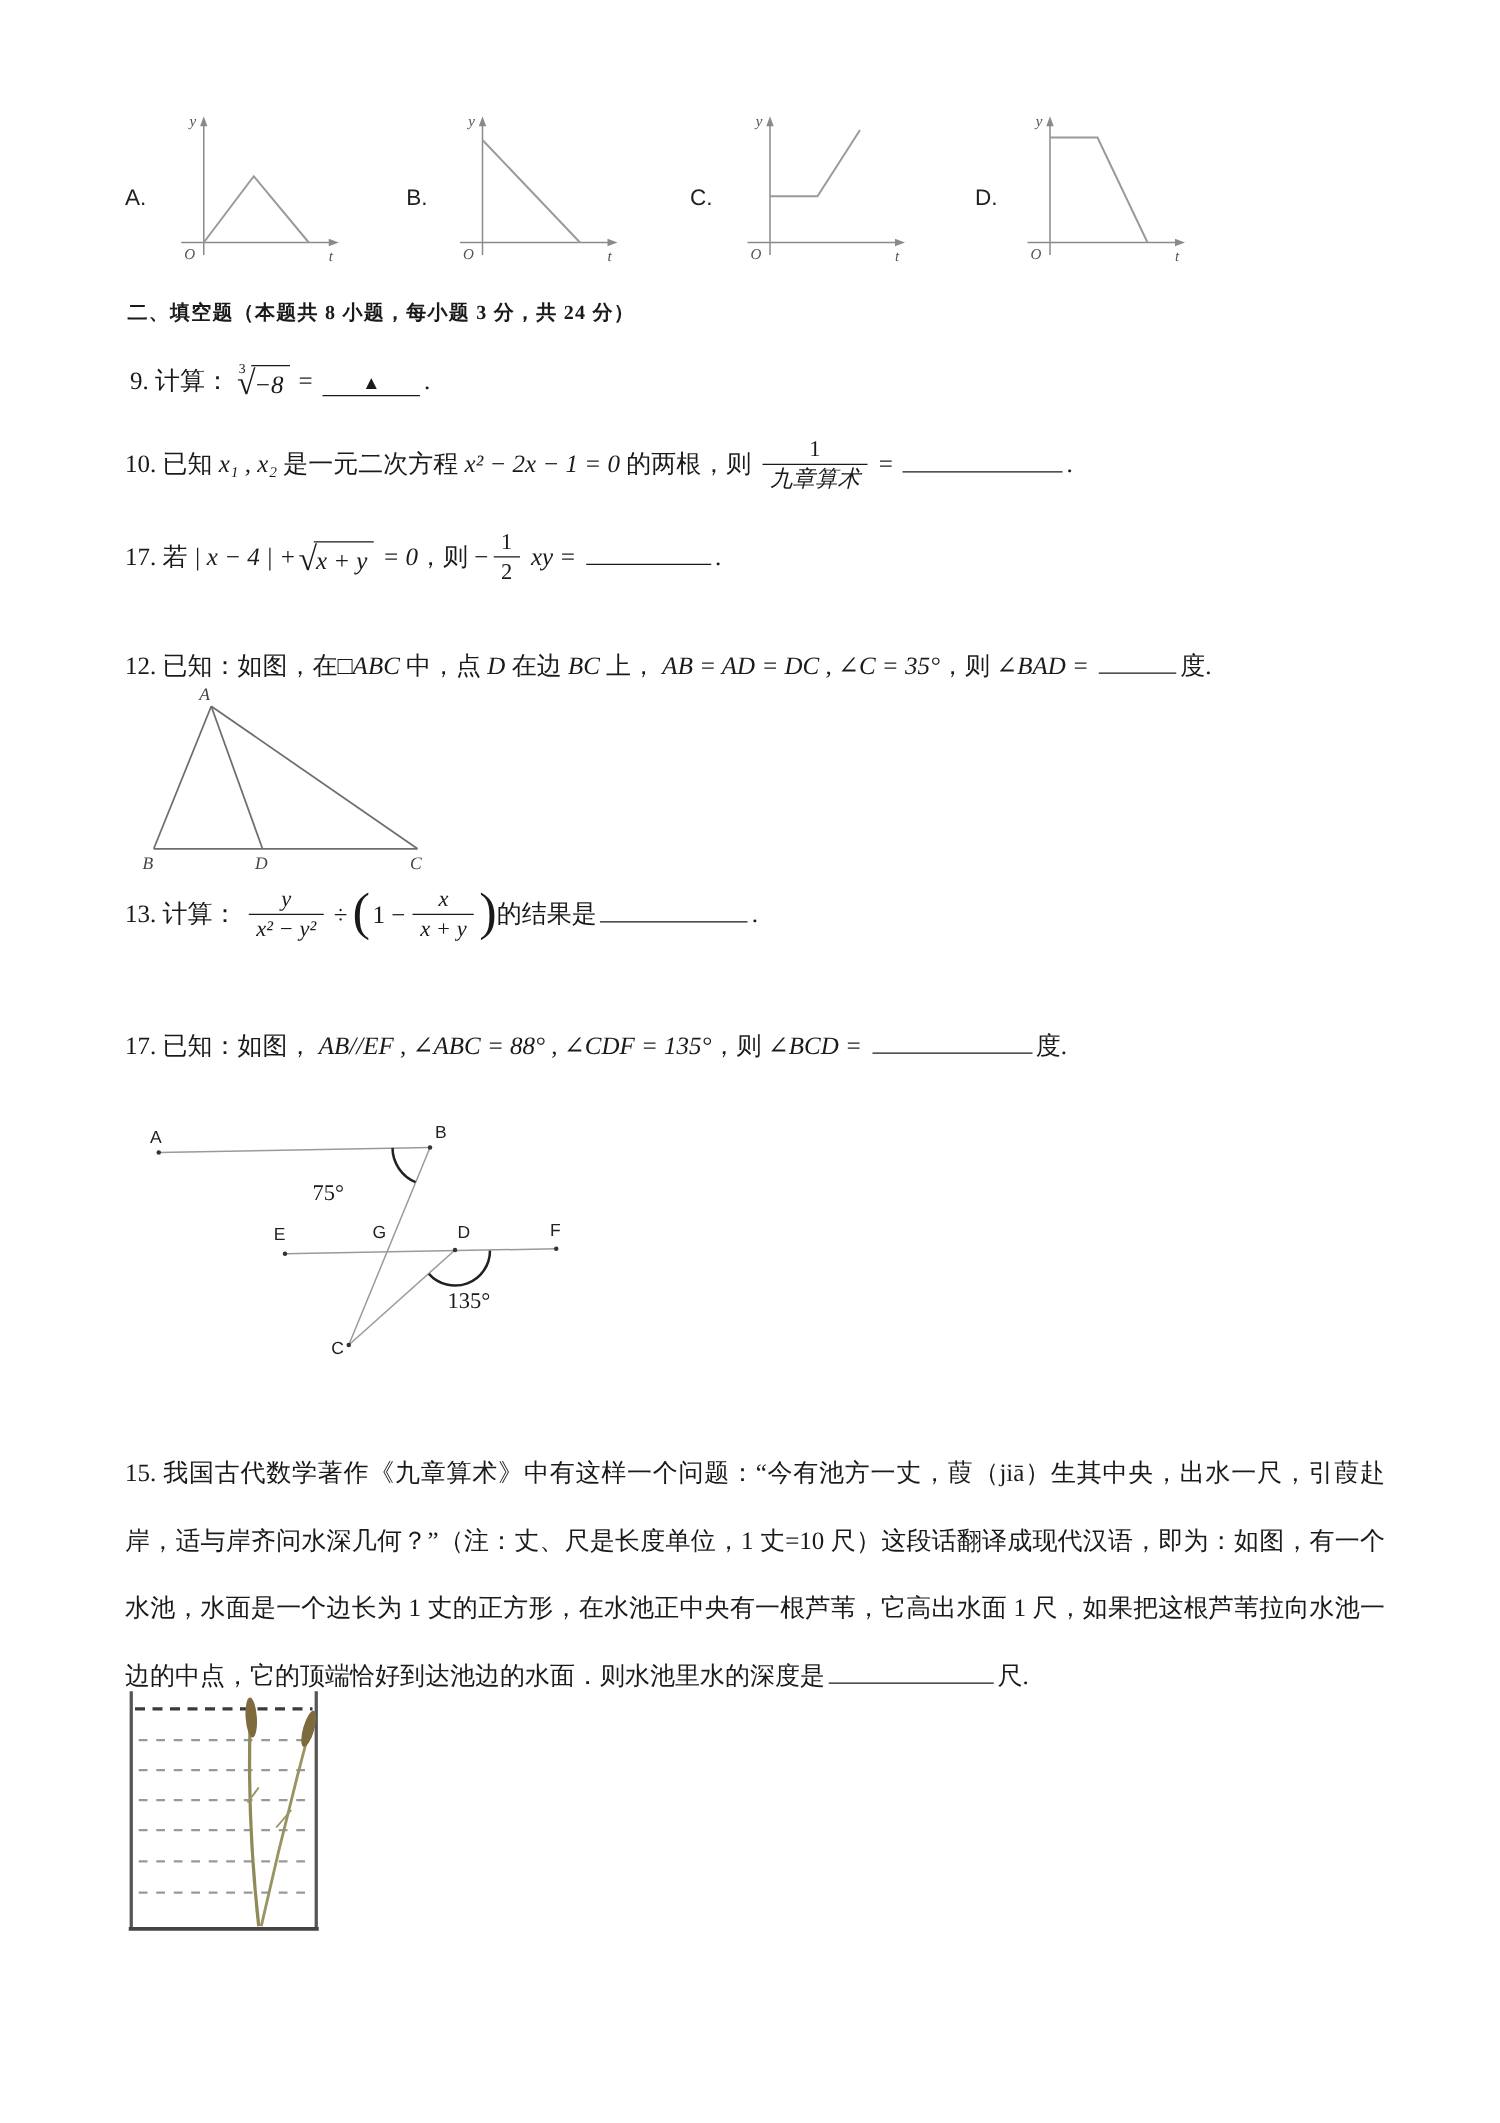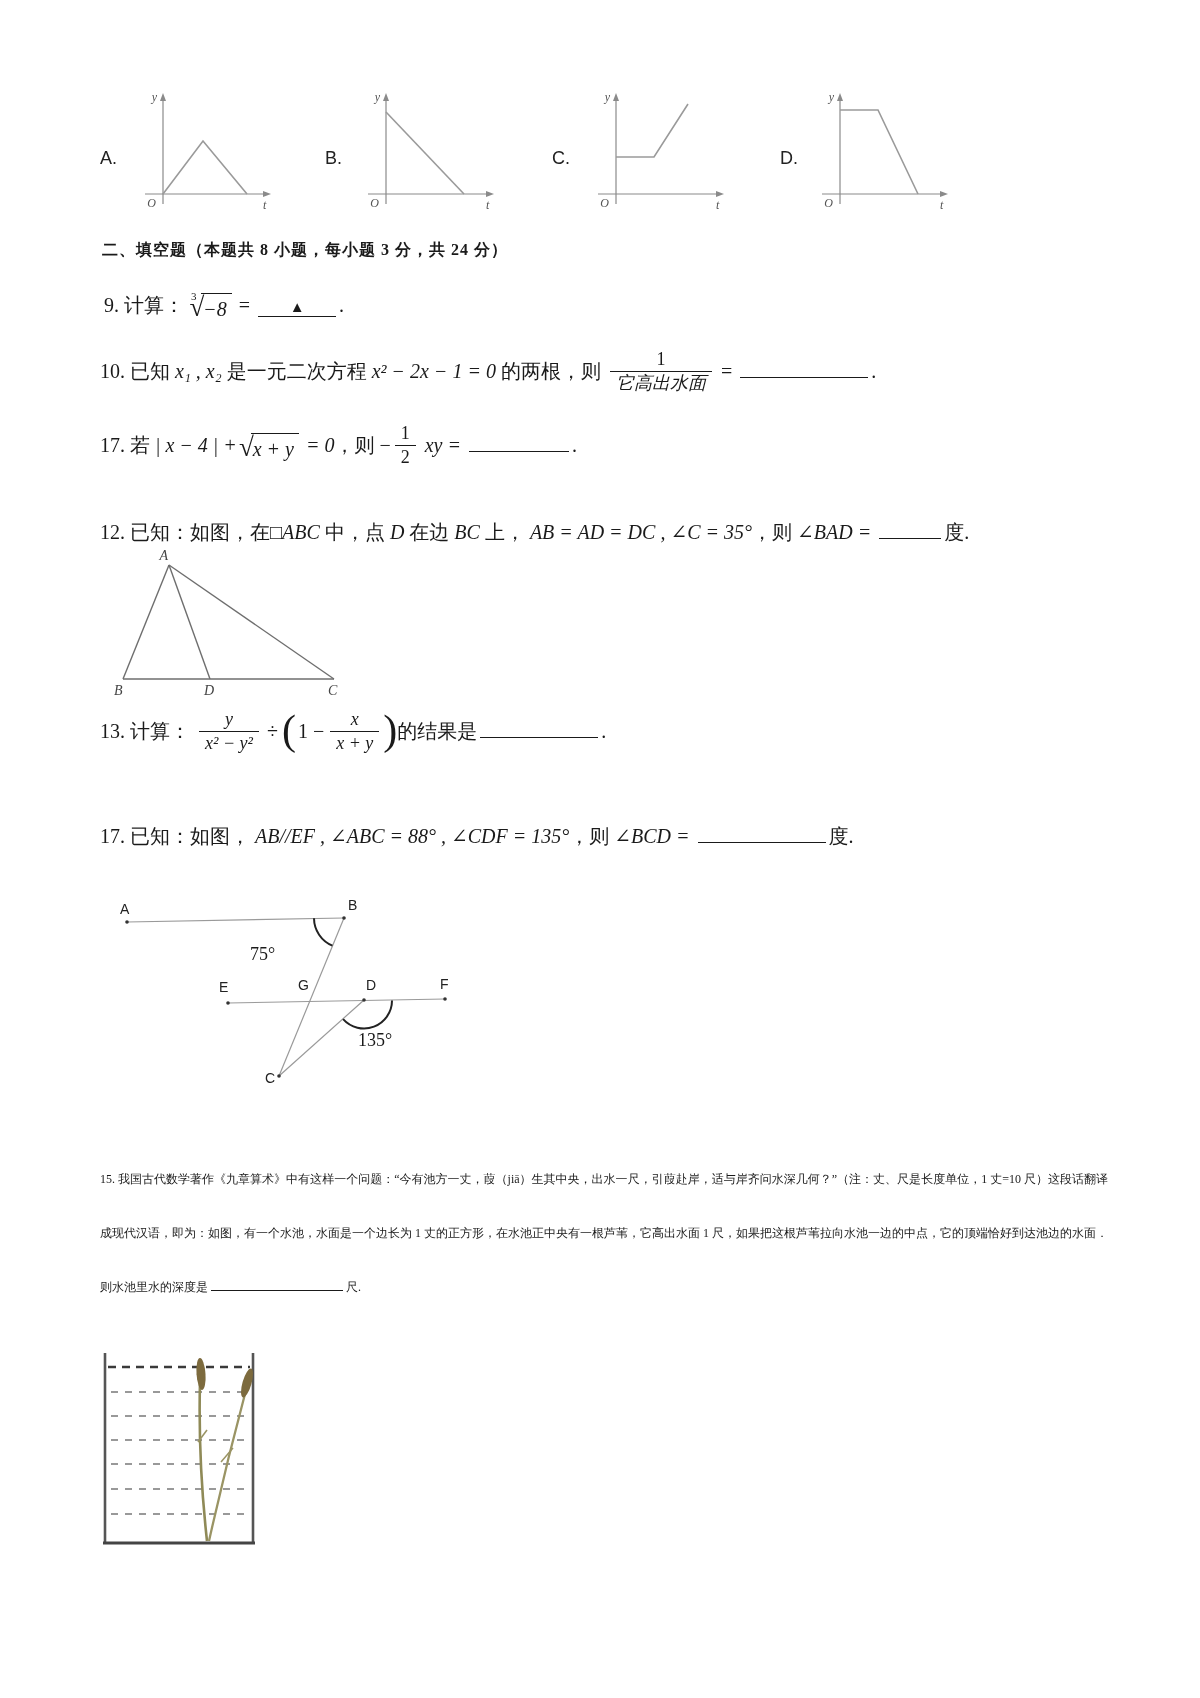--- a/index.html
+++ b/index.html
@@ -20,21 +20,21 @@
   .frac .den{display:block;padding:2px 6px 0;line-height:1.05;}
   
   .rad{display:inline-flex;align-items:center;margin:0 2px;vertical-align:middle;}
   .rad .idx{font-size:11px;font-style:normal;align-self:flex-start;margin-right:-7px;margin-top:-4px;position:relative;z-index:2;}
   .rad .sign{font-size:27px;font-style:normal;line-height:1;margin-right:-3px;}
   .rad .radicand{border-top:1.6px solid #1a1a1a;padding:2px 5px 0 2px;}
   
   .blank{display:inline-block;border-bottom:1.4px solid #1a1a1a;height:1.1em;vertical-align:baseline;margin:0 3px;text-align:center;line-height:1.1;}
   
   .bp{font-size:42px;font-style:normal;font-weight:400;vertical-align:middle;line-height:.8;position:relative;top:-3px;}
-  .para{font-size:12px;line-height:54px;text-align:justify;white-space:normal;}
+  .para{font-size:20px;line-height:54px;text-align:justify;white-space:normal;}
   svg text{font-family:"Liberation Serif","DejaVu Serif",serif;}
   svg .sans{font-family:"Liberation Sans","DejaVu Sans",sans-serif;}
 </style>
 </head>
 <body>
 
 <div class="abs opt-label" style="left:100px;top:148px;">A.</div>
 <svg class="abs" style="left:135px;top:86px;" width="145" height="130" viewBox="0 0 145 130">
   <line x1="28" y1="118" x2="28" y2="12" stroke="#8a8a8a" stroke-width="1.2"></line>
   <polygon points="28,7 25,15 31,15" fill="#8a8a8a"></polygon>
@@ -86,21 +86,21 @@
 
 <div class="abs q" style="left:104px;top:292px;">
   <span>9.</span><span class="cn"> 计算： </span><span class="rad m">
       <sup class="idx">3</sup>
       <span class="sign">√</span>
       <span class="radicand">−8</span>
     </span><span> = </span><span class="blank" style="width:78px;"><span style="font-size:15px;">▲</span></span><span>.</span>
 </div>
 
 <div class="abs q" style="left:100px;top:352px;">
-  <span>10.</span><span class="cn"> 已知 </span><span class="m">x₁ , x₂</span><span class="cn"> 是一元二次方程 </span><span class="m">x² − 2x − 1 = 0</span><span class="cn"> 的两根，则 </span><span class="frac"><span class="num cn">1</span><span class="den m">它高出水面</span></span><span> = </span><span class="blank" style="width:128px;"></span><span>.</span>
+  <span>10.</span><span class="cn"> 已知 </span><span class="m">x₁ , x₂</span><span class="cn"> 是一元二次方程 </span><span class="m">x² − 2x − 1 = 0</span><span class="cn"> 的两根，则 </span><span class="frac"><span class="num cn">1</span><span class="den m">九章算术</span></span><span> = </span><span class="blank" style="width:128px;"></span><span>.</span>
 </div>
 
 <div class="abs q" style="left:100px;top:426px;">
   <span>17.</span><span class="cn"> 若 </span><span class="m">| x − 4 | +</span><span class="rad m">
       <span class="sign">√</span>
       <span class="radicand">x + y</span>
     </span><span class="m"> = 0</span><span class="cn">，则 </span><span>−</span><span class="frac"><span class="num cn">1</span><span class="den cn">2</span></span><span class="m"> xy = </span><span class="blank" style="width:100px;"></span><span>.</span>
 </div>
 
 <div class="abs q" style="left:100px;top:516px;">

